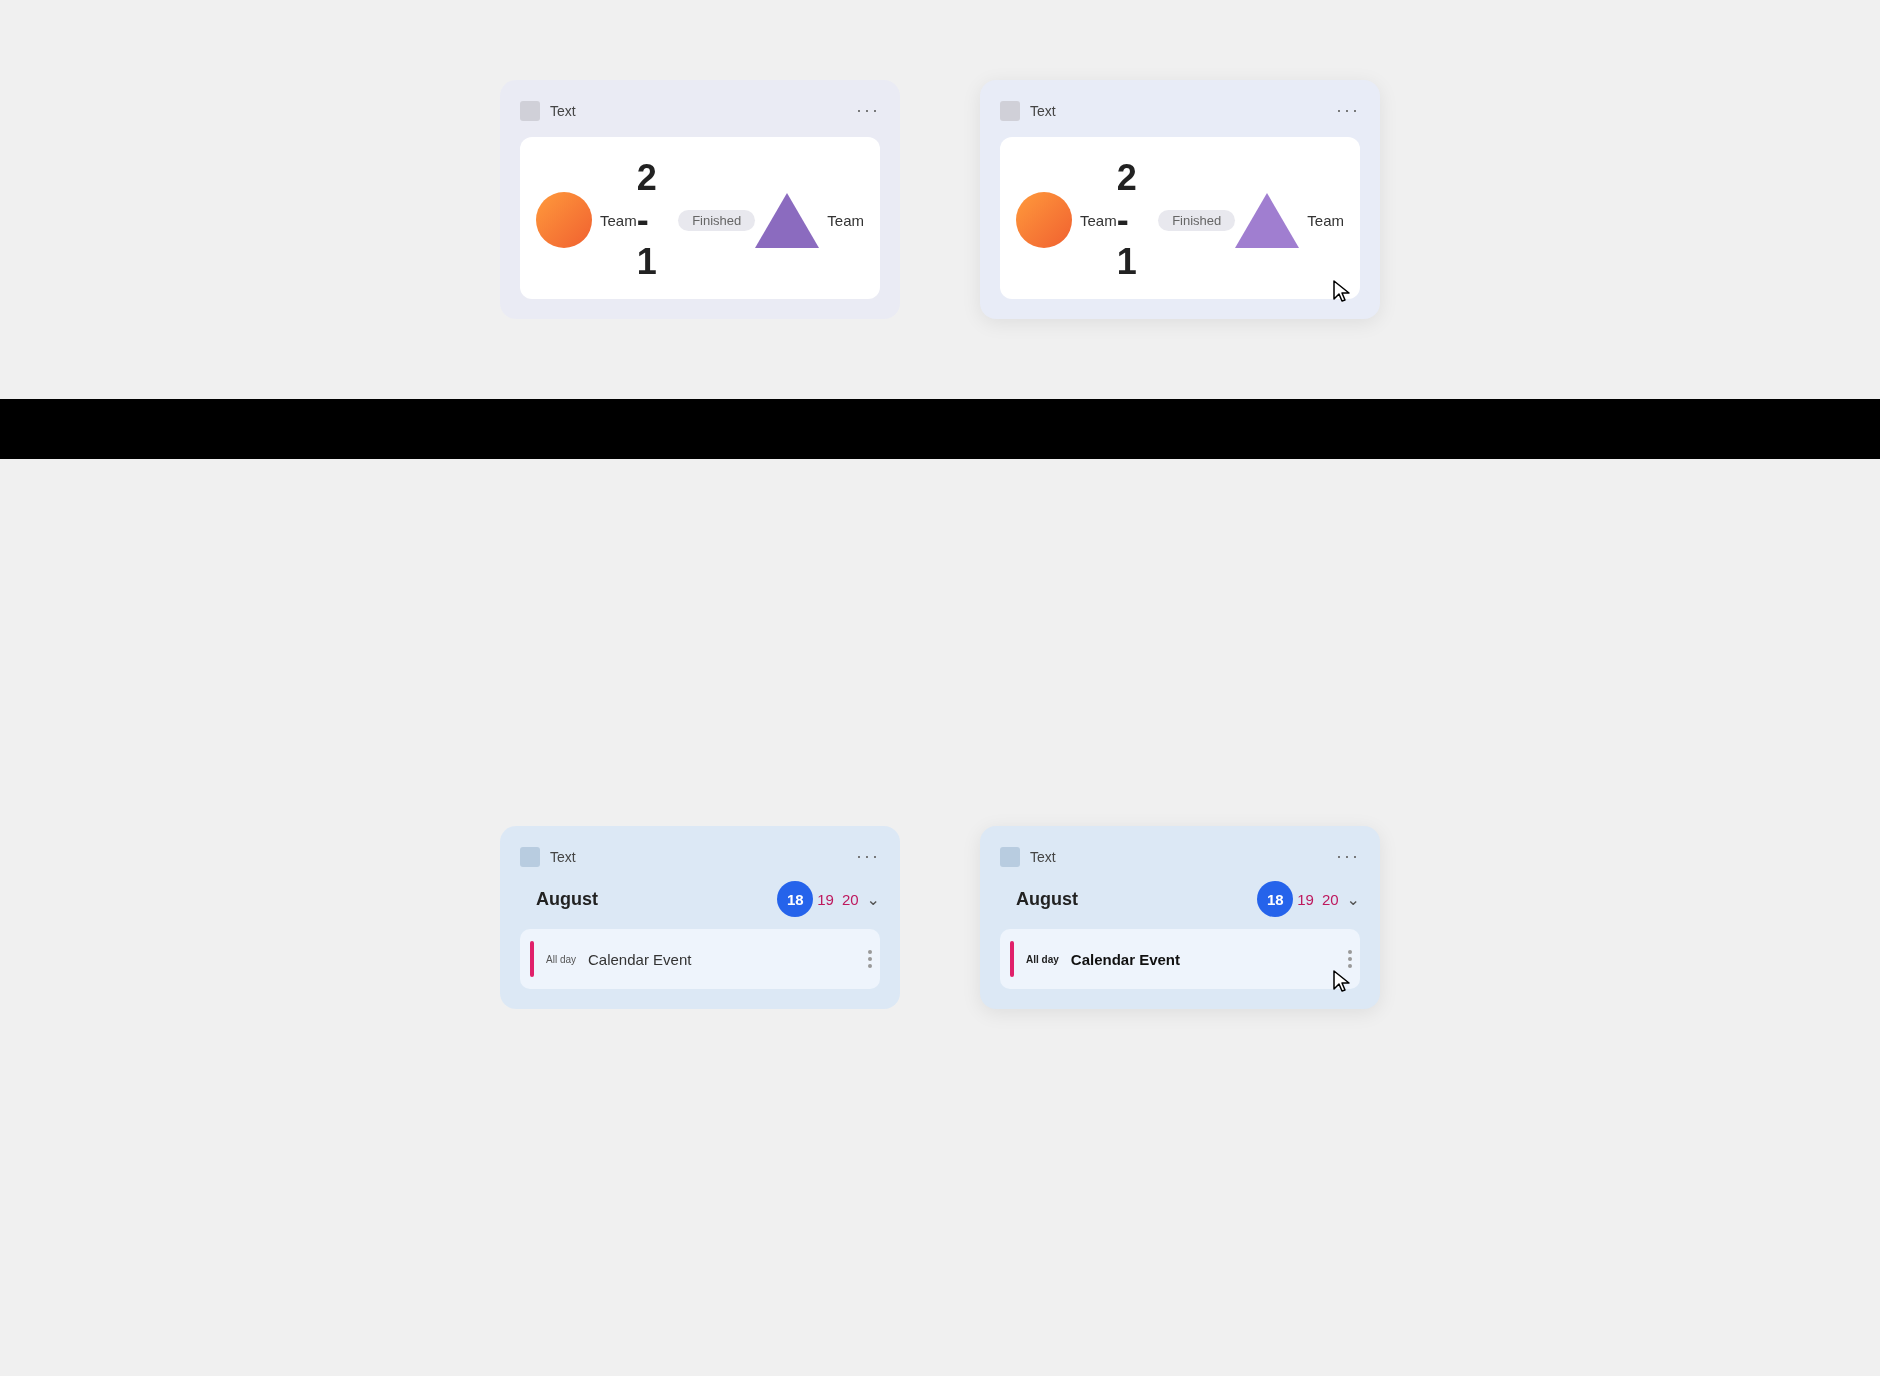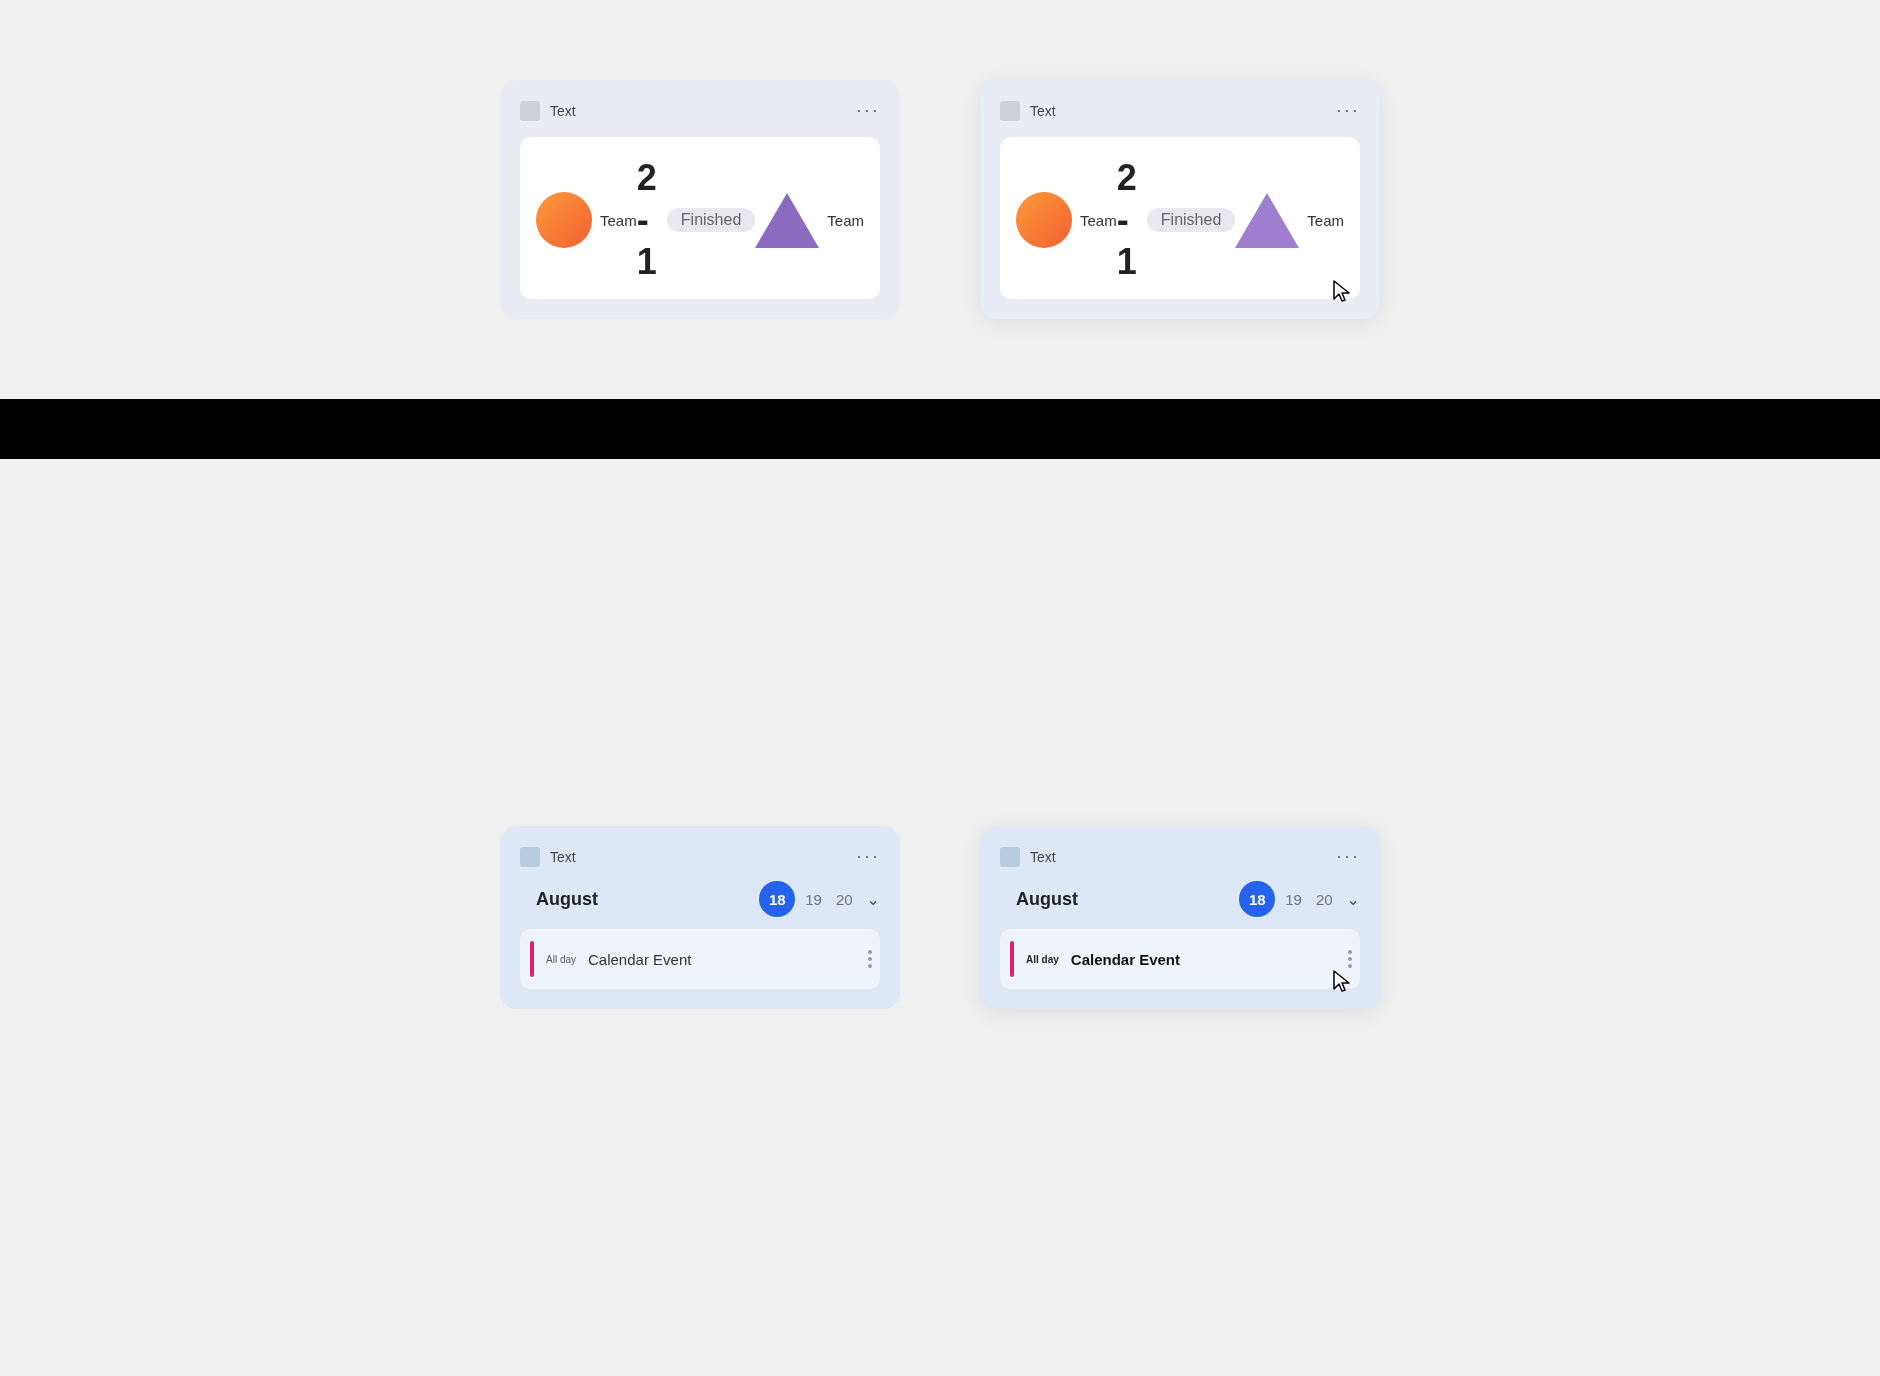--- a/index.html
+++ b/index.html
@@ -146,21 +146,21 @@
       font-size: 36px;
       font-weight: 600;
       color: #222;
       letter-spacing: 2px;
     }
 
     .finished-badge {
       background: #e8e8ee;
       border-radius: 20px;
       padding: 3px 14px;
-      font-size: 16px;
+      font-size: 13px;
       color: #666;
     }
 
     
     .calendar-card {
       width: 400px;
       background: #dce8f5;
       border-radius: 16px;
       padding: 20px;
       position: relative;
@@ -207,39 +207,38 @@
     .month-label {
       font-size: 18px;
       font-weight: 700;
       color: #222;
       flex: 1;
     }
 
     .date-numbers {
       display: flex;
       align-items: center;
-      gap: 6px;
     }
 
     .date-circle-active {
       width: 36px;
       height: 36px;
       border-radius: 50%;
       background: #2563eb;
       color: #fff;
       font-size: 15px;
       font-weight: 600;
       display: flex;
       align-items: center;
       justify-content: center;
     }
 
     .date-num {
       font-size: 15px;
-      color: #737373;
+      color: #be185d;
       font-weight: 500;
       padding: 0 4px;
     }
 
     .chevron-down {
       color: #555;
       font-size: 16px;
       margin-left: 4px;
     }
 

